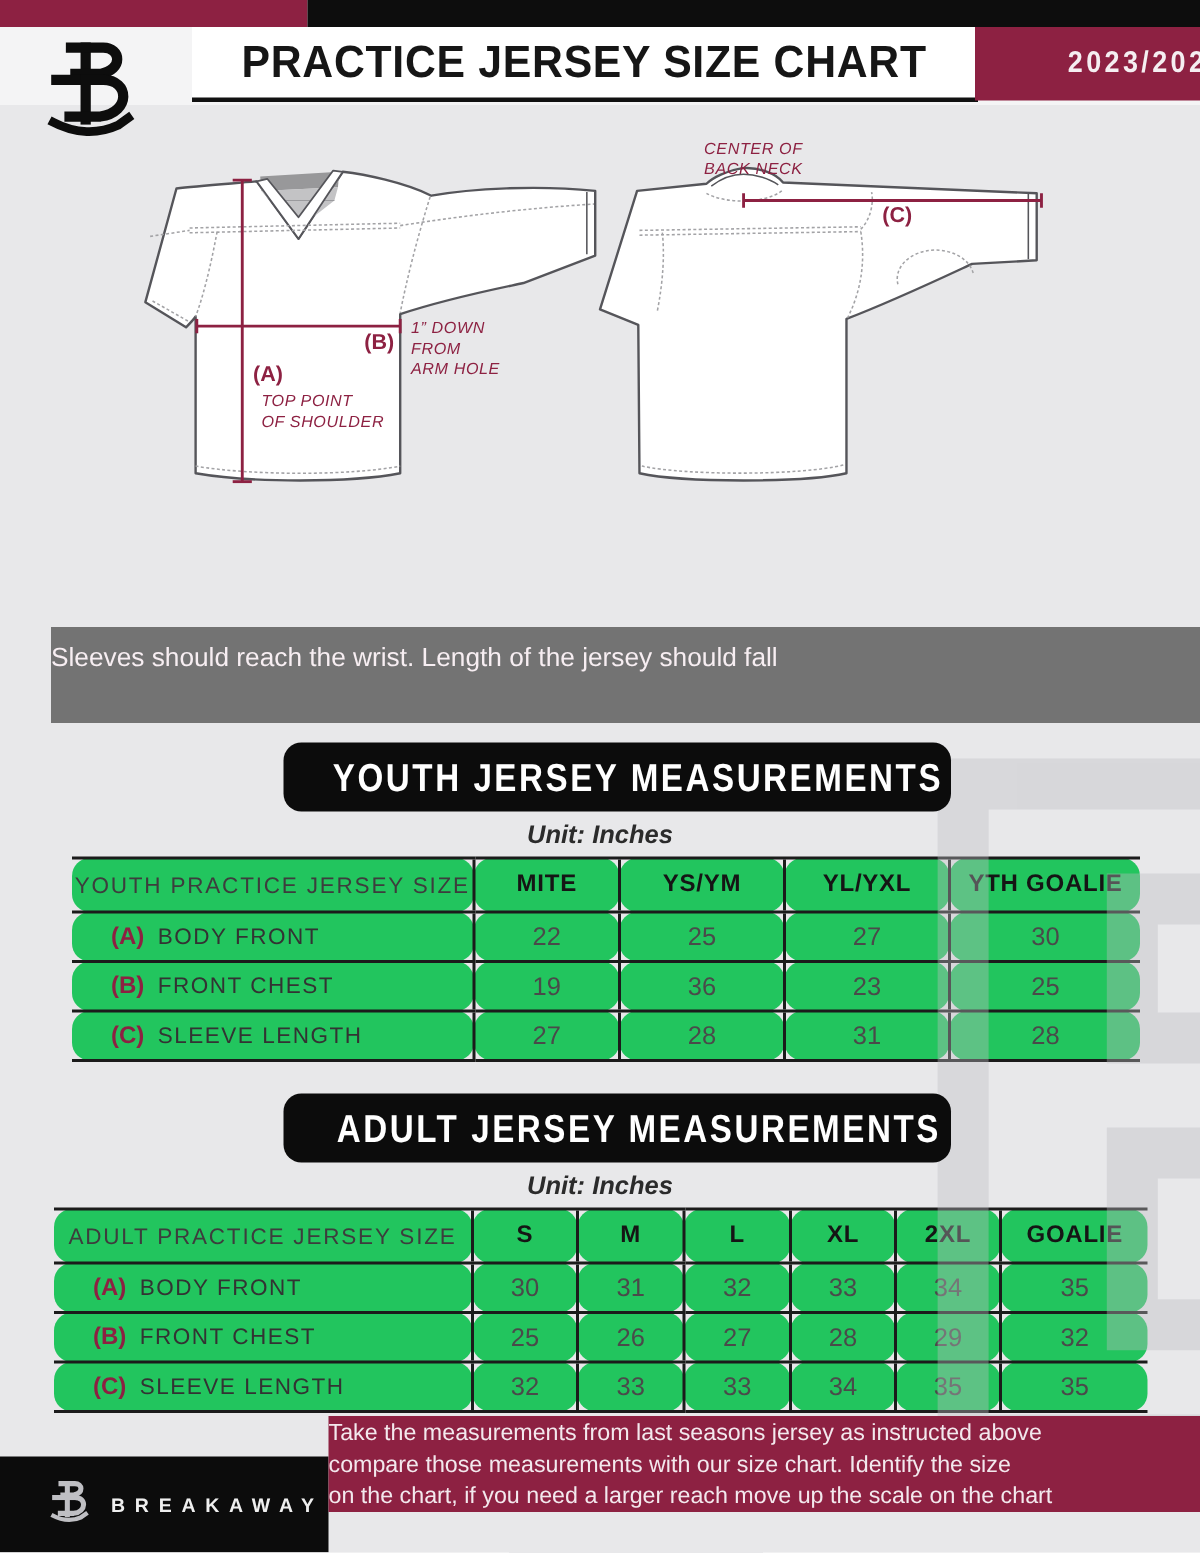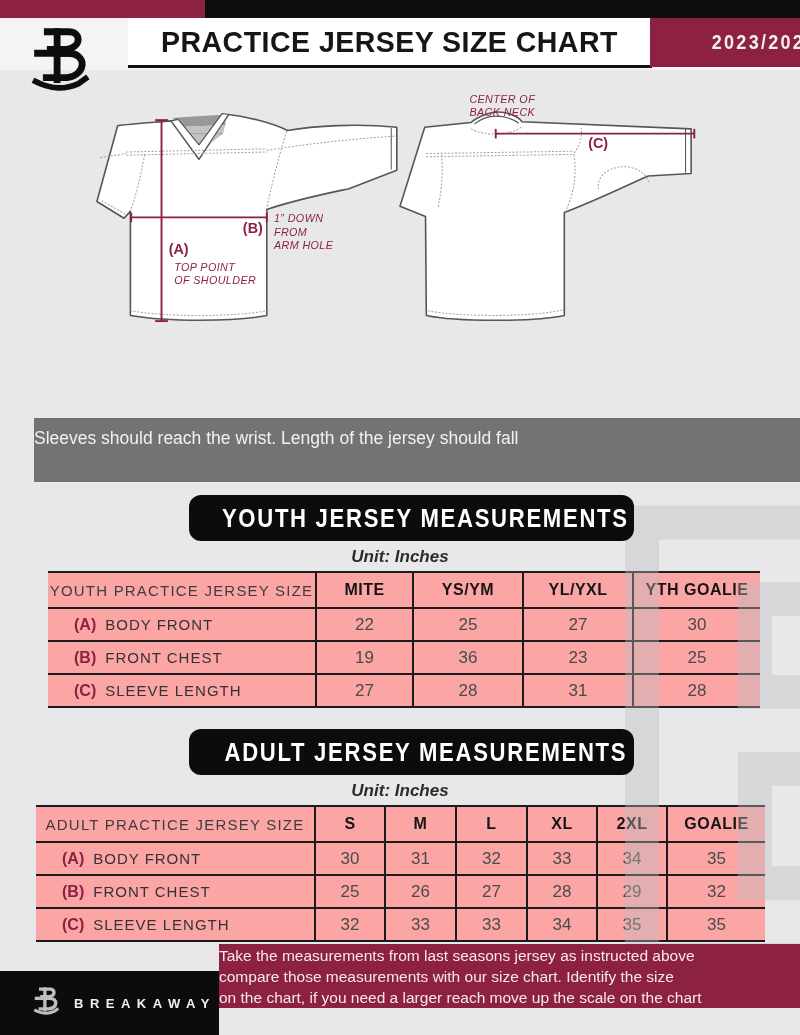--- a/index.html
+++ b/index.html
@@ -50,21 +50,21 @@
   }
   .unit {
     width:800px; text-align:center; font-style:italic; font-weight:bold;
     font-size:17px; color:#2b2b2b; z-index:3;
   }
 
   
   table.mtable { border-collapse:collapse; table-layout:fixed; z-index:1; }
   .mtable th, .mtable td {
     border-top:2px solid #1b1b1b; border-bottom:2px solid #1b1b1b;
-    border-left:2px solid #1b1b1b; background:#fca5a5; padding:0;
+    border-left:2px solid #1b1b1b; background:#22c55e; padding:0;border-radius:12px;
   }
   .mtable th:first-child, .mtable td:first-child { border-left:none; }
   .mtable th { height:34px; }
   .mtable td { height:31px; }
   .label-h { font-size:15px; font-weight:normal; color:#3d3d3d; letter-spacing:1.2px; text-align:center; }
   .size-h  { font-size:16px; font-weight:bold;  color:#151515; letter-spacing:0.5px; text-align:center; }
   .rowlab  { text-align:left; padding-left:26px !important; }
   .rowlab .key  { color:#8d2142; font-weight:bold; font-size:16px; margin-right:9px; }
   .rowlab .name { color:#333; font-size:15px; letter-spacing:1px; }
   .val { text-align:center; font-size:17px; color:#4a4a4a; }

